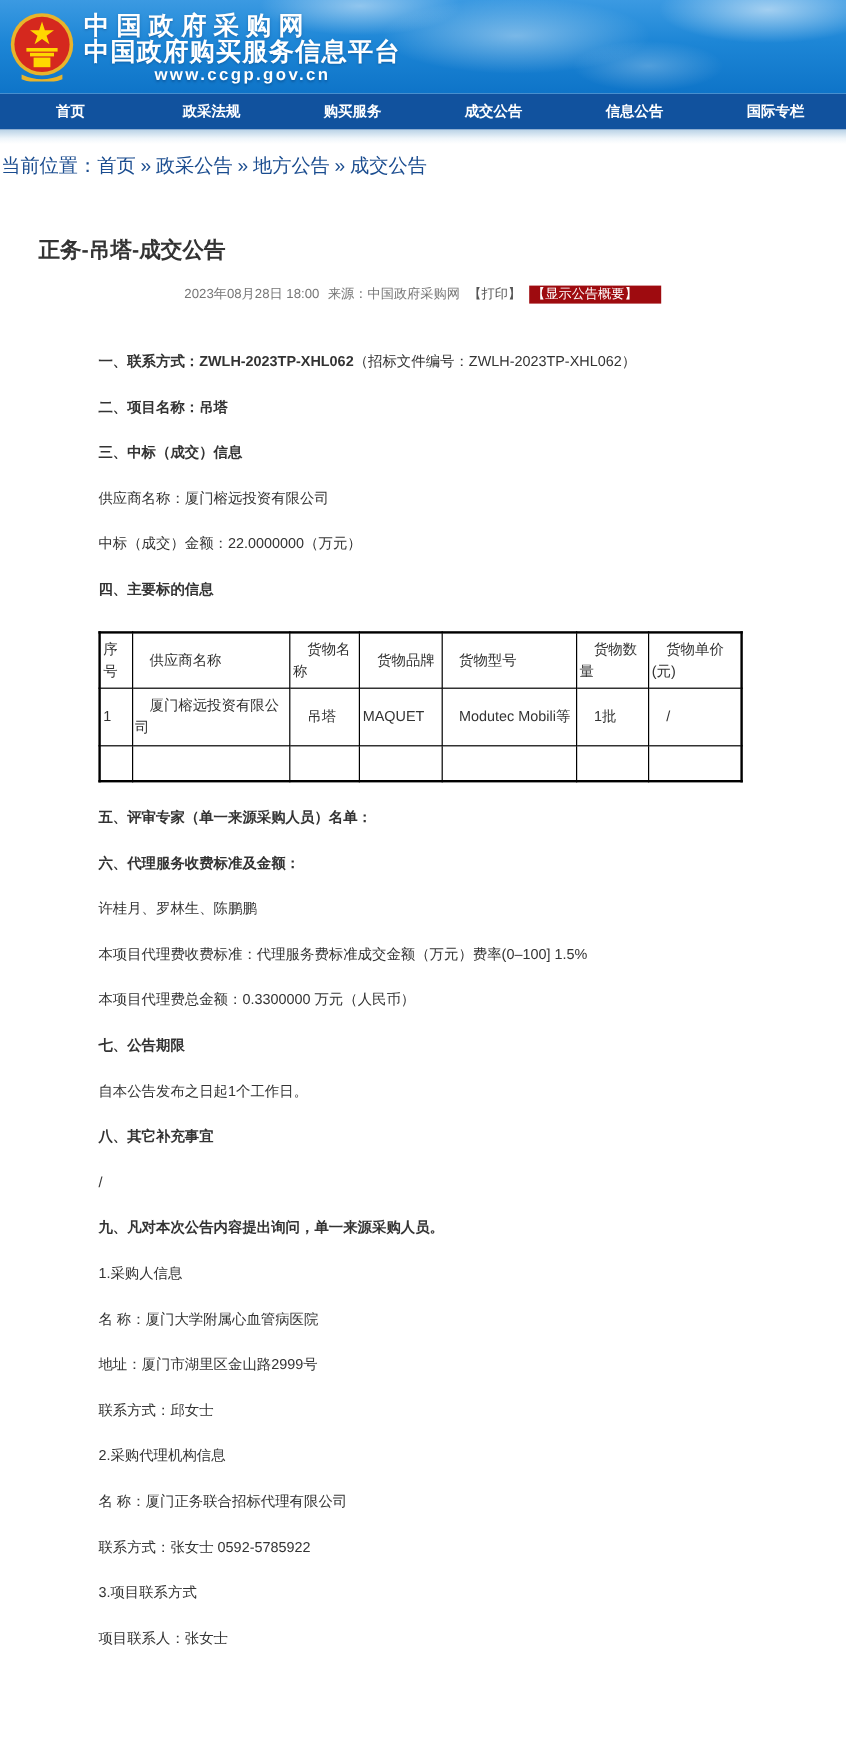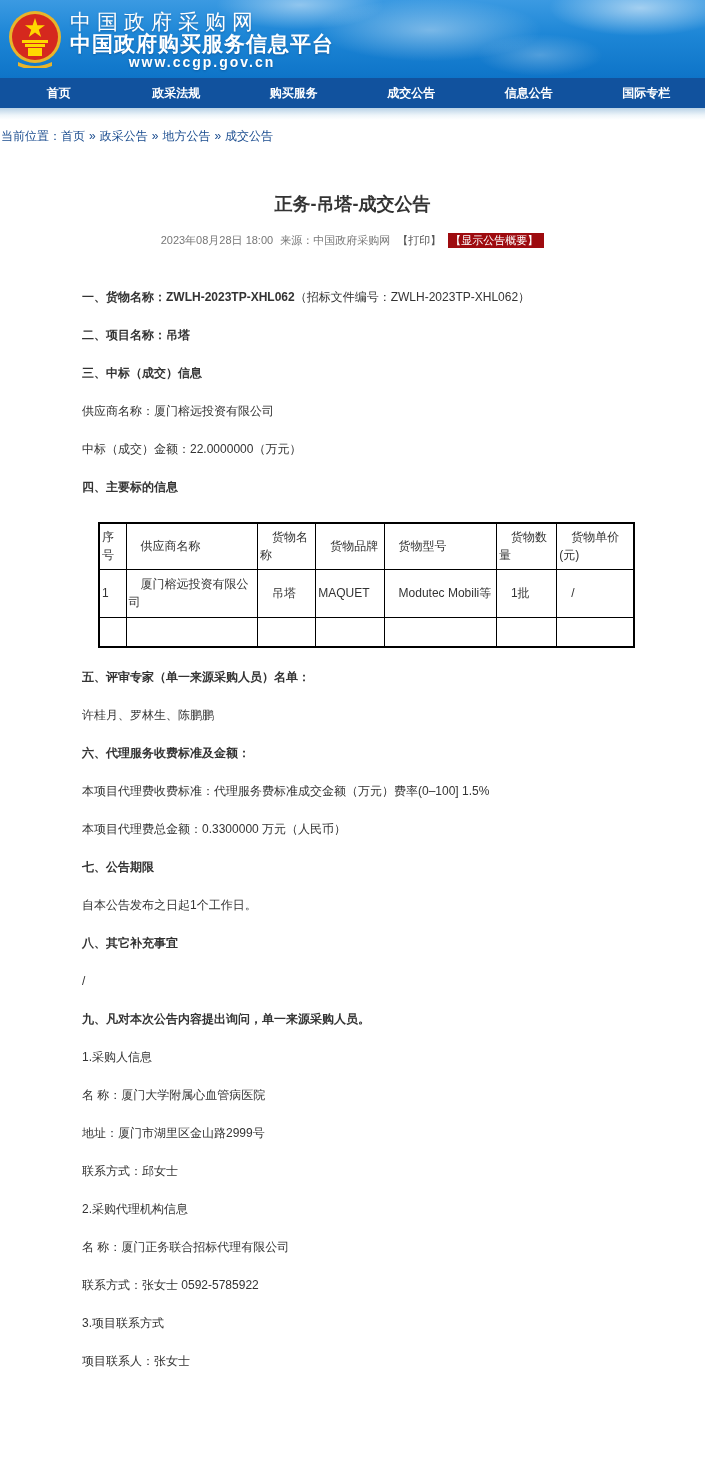--- a/index.html
+++ b/index.html
@@ -16,21 +16,21 @@
       radial-gradient(ellipse 130px 40px at 640px 8px, rgba(255,255,255,.55), rgba(255,255,255,0) 70%),
       radial-gradient(ellipse 160px 45px at 430px 30px, rgba(255,255,255,.40), rgba(255,255,255,0) 70%),
       radial-gradient(ellipse 120px 35px at 300px 5px,  rgba(255,255,255,.45), rgba(255,255,255,0) 70%),
       radial-gradient(ellipse 90px 30px  at 540px 55px, rgba(255,255,255,.25), rgba(255,255,255,0) 70%),
       linear-gradient(180deg,#3b9ae2 0%,#1d86d6 45%,#0e74c8 100%);
   }
   .logo-wrap { position:absolute; left:8px; top:10px; display:flex; }
   .emblem { width:54px; height:58px; flex:0 0 auto; }
   .logo-text { margin-left:8px; color:#fff; }
   .logo-line1 {
-    font-size:21px; font-weight:normal; letter-spacing:6px; line-height:24px;
+    font-size:21px; font-weight:bold; letter-spacing:6px; line-height:24px;
     text-shadow:0 1px 2px rgba(0,40,90,.35); white-space:nowrap;
   }
   .logo-line2 {
     font-size:21px; font-weight:bold; letter-spacing:1px; line-height:20px;
     text-shadow:0 1px 2px rgba(0,40,90,.35); white-space:nowrap;
   }
   .logo-line3 {
     font-size:14px; font-weight:bold; letter-spacing:2px; line-height:17px;
     text-align:center; text-shadow:0 1px 2px rgba(0,40,90,.35);
   }
@@ -38,43 +38,43 @@
   .main-nav {
     height:30px; background:#11529e; display:flex; align-items:stretch;
   }
   .nav-item {
     flex:1 1 0; display:flex; align-items:center; justify-content:center;
     color:#fff; font-size:12px; font-weight:bold; cursor:pointer; white-space:nowrap;
   }
   .nav-strip { height:12px; background:linear-gradient(180deg,#b9d2e6 0%,#eef5fa 60%,#ffffff 100%); }
   
   .breadcrumb {
-    padding:8px 0 9px 1px; font-size:12px; color:#1a4c8f; white-space:nowrap;
+    padding:8px 0 9px 1px; font-size:16px; color:#1a4c8f; white-space:nowrap;
   }
   .breadcrumb a { color:#1a4c8f; text-decoration:none; cursor:pointer; }
   .crumb-sep { margin:0 4px; }
   
   .article { padding-top:38px; }
-  .page-title { text-align:center; font-size:18px; font-weight:bold; color:#333; }
+  .page-title { font-size:18px; font-weight:bold; color:#333;margin-left:32px; }
   .meta-line {
     margin-top:17px; text-align:center; font-size:11px; color:#767676; white-space:nowrap;
   }
   .meta-line > span { margin:0 2px;text-align:center; }
   .print-btn { color:#555; cursor:pointer; }
   .summary-badge {
-    background:#9e0b0f; color:#fff; padding:1px 6px 2px 2px; cursor:pointer;
+    background:#9e0b0f; color:#fff; padding:1px 20px 2px 2px; cursor:pointer;
   }
   
   .content { margin:40px 85px 30px 82px; font-size:12px; }
   .content p { margin:20px 0; line-height:18px; }
   .content p .b { font-weight:bold; }
   
   table.goods {
     border-collapse:collapse; border:2px solid #000; table-layout:fixed;
-    width:537px; font-size:12px; color:#333; margin:26px 0 16px 16px;
+    width:537px; font-size:12px; color:#333; margin:26px 0 16px 0;
   }
   table.goods td {
     border:1px solid #000; padding:1px 2px; vertical-align:middle;
     line-height:18px; overflow:hidden;
   }
   tr.h-row  { height:46px; }
   tr.r1-row { height:48px; }
   tr.r2-row { height:30px; }
 </style>
 </head>
@@ -114,21 +114,21 @@
 <div class="article">
   <div class="page-title">正务-吊塔-成交公告</div>
   <div class="meta-line">
     <span>2023年08月28日 18:00</span>
     <span>来源：中国政府采购网</span>
     <span class="print-btn">【打印】</span>
     <span class="summary-badge">【显示公告概要】</span>
   </div>
 
   <div class="content">
-    <p><span class="b">一、货物名称：ZWLH-2023TP-XHL062</span><span>（招标文件编号：ZWLH-2023TP-XHL062）</span></p>
+    <p><span class="b">一、联系方式：ZWLH-2023TP-XHL062</span><span>（招标文件编号：ZWLH-2023TP-XHL062）</span></p>
     <p><span class="b">二、项目名称：吊塔</span><span></span></p>
     <p><span class="b">三、中标（成交）信息</span><span></span></p>
     <p><span class="b"></span><span>供应商名称：厦门榕远投资有限公司</span></p>
     <p><span class="b"></span><span>中标（成交）金额：22.0000000（万元）</span></p>
     <p><span class="b">四、主要标的信息</span><span></span></p>
 
     <table class="goods">
       <colgroup>
         <col style="width:27px">
           <col style="width:131px">
@@ -163,22 +163,22 @@
         <td></td>
         <td></td>
         <td></td>
         <td></td>
         <td></td>
       </tr>
     </tbody>
       </table>
 
     <p><span class="b">五、评审专家（单一来源采购人员）名单：</span><span></span></p>
+    <p><span class="b">六、代理服务收费标准及金额：</span><span></span></p>
     <p><span class="b"></span><span>许桂月、罗林生、陈鹏鹏</span></p>
-    <p><span class="b">六、代理服务收费标准及金额：</span><span></span></p>
     <p><span class="b"></span><span>本项目代理费收费标准：代理服务费标准成交金额（万元）费率(0–100] 1.5%</span></p>
     <p><span class="b"></span><span>本项目代理费总金额：0.3300000 万元（人民币）</span></p>
     <p><span class="b">七、公告期限</span><span></span></p>
     <p><span class="b"></span><span>自本公告发布之日起1个工作日。</span></p>
     <p><span class="b">八、其它补充事宜</span><span></span></p>
     <p><span class="b"></span><span>/</span></p>
     <p><span class="b">九、凡对本次公告内容提出询问，单一来源采购人员。</span><span></span></p>
     <p><span class="b"></span><span>1.采购人信息</span></p>
     <p><span class="b"></span><span>名 称：厦门大学附属心血管病医院</span></p>
     <p><span class="b"></span><span>地址：厦门市湖里区金山路2999号</span></p>

